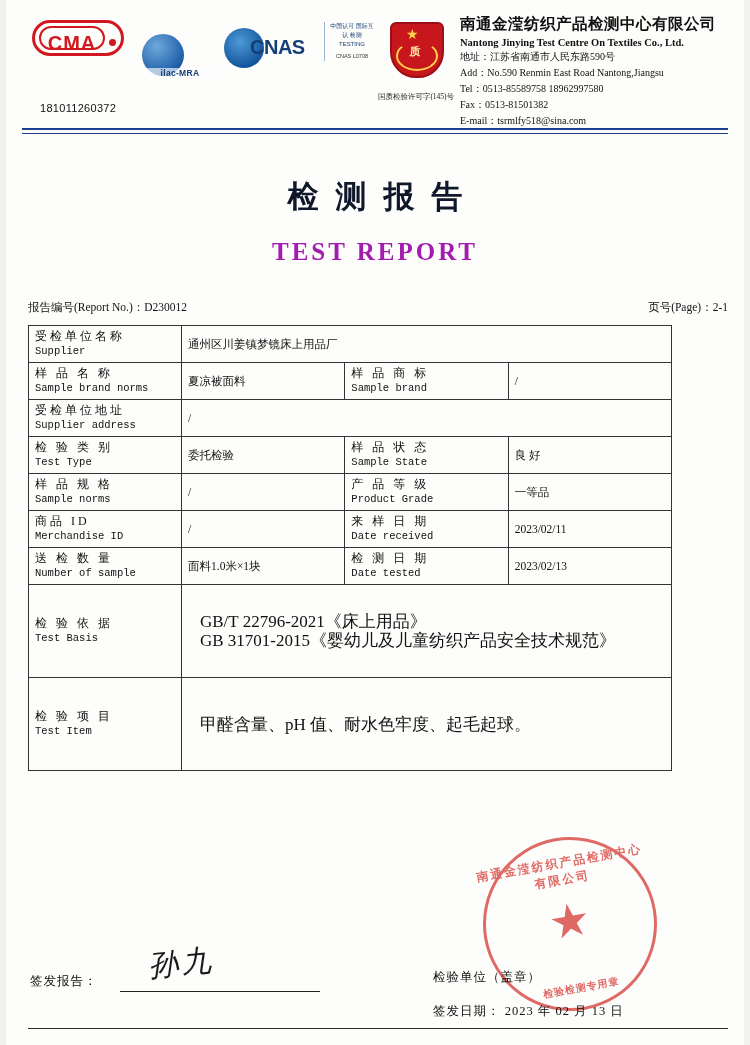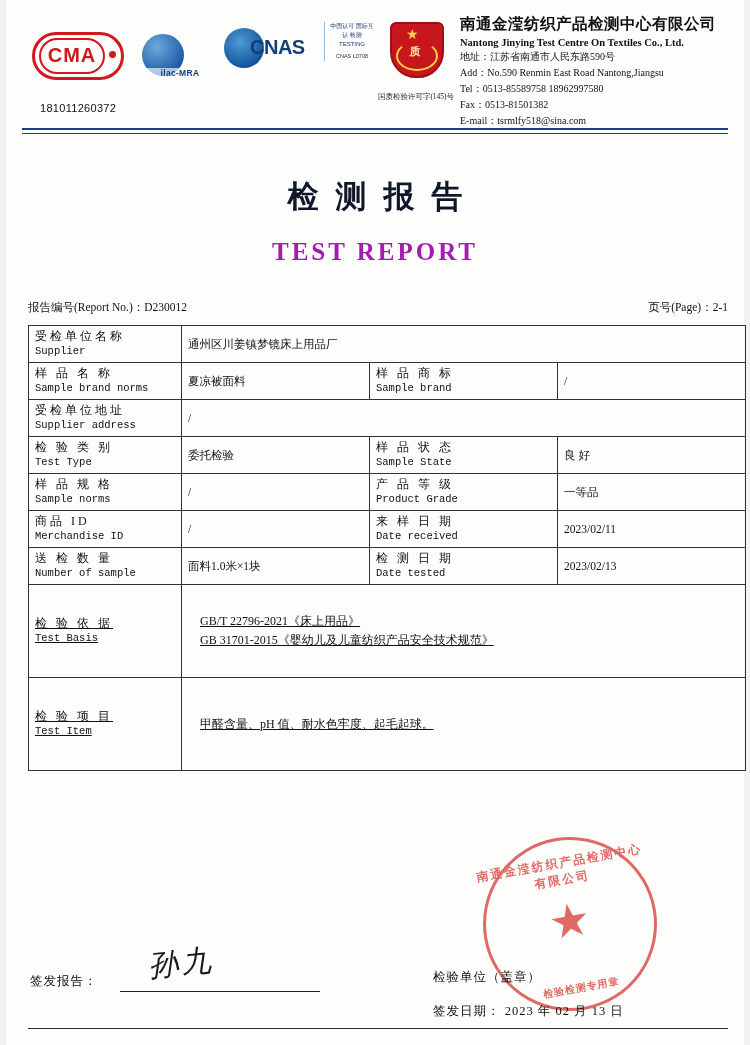--- a/index.html
+++ b/index.html
@@ -30,23 +30,23 @@
   .logos {
     position: absolute;
     left: 0;
     top: 2px;
     width: 400px;
     height: 90px;
   }
   .cma-logo {
     position: absolute;
     left: 8px;
-    top: 16px;
+    top: 4px;
     width: 92px;
-    height: 48px;
+    height: 36px;
     border: 3px solid #d0181e;
     border-radius: 24px/24px;
     box-sizing: border-box;
   }
   .cma-logo .inner {
     position: absolute;
     left: 4px;
     top: 3px;
     right: 16px;
     bottom: 3px;
@@ -266,21 +266,21 @@
     font-size: 11.5px;
   }
   .meta .left { float: left; }
   .meta .right { float: right; }
 
   
   table.report {
     position: absolute;
     top: 325px;
     left: 28px;
-    width: 718px;
+    width: 644px;
     border-collapse: collapse;
     table-layout: fixed;
   }
   table.report td {
     border: 1px solid #333;
     padding: 3px 6px;
     vertical-align: middle;
     font-size: 11.5px;
   }
   td.lbl {
@@ -302,24 +302,23 @@
     font-size: 12px;
     padding-left: 18px;
   }
   td.val2 {
     font-size: 12px;
     padding-left: 14px;
   }
   .row-h { height: 30px; }
   .block-cell {
     padding: 10px 6px 10px 6px;
-    text-decoration: underline;
   }
   .block-body {
-    font-size: 12px;
+    font-size: 17px;
     line-height: 19px;
     padding-left: 12px;
   }
 
   
   .footer {
     position: absolute;
     left: 28px;
     right: 22px;
     bottom: 10px;

